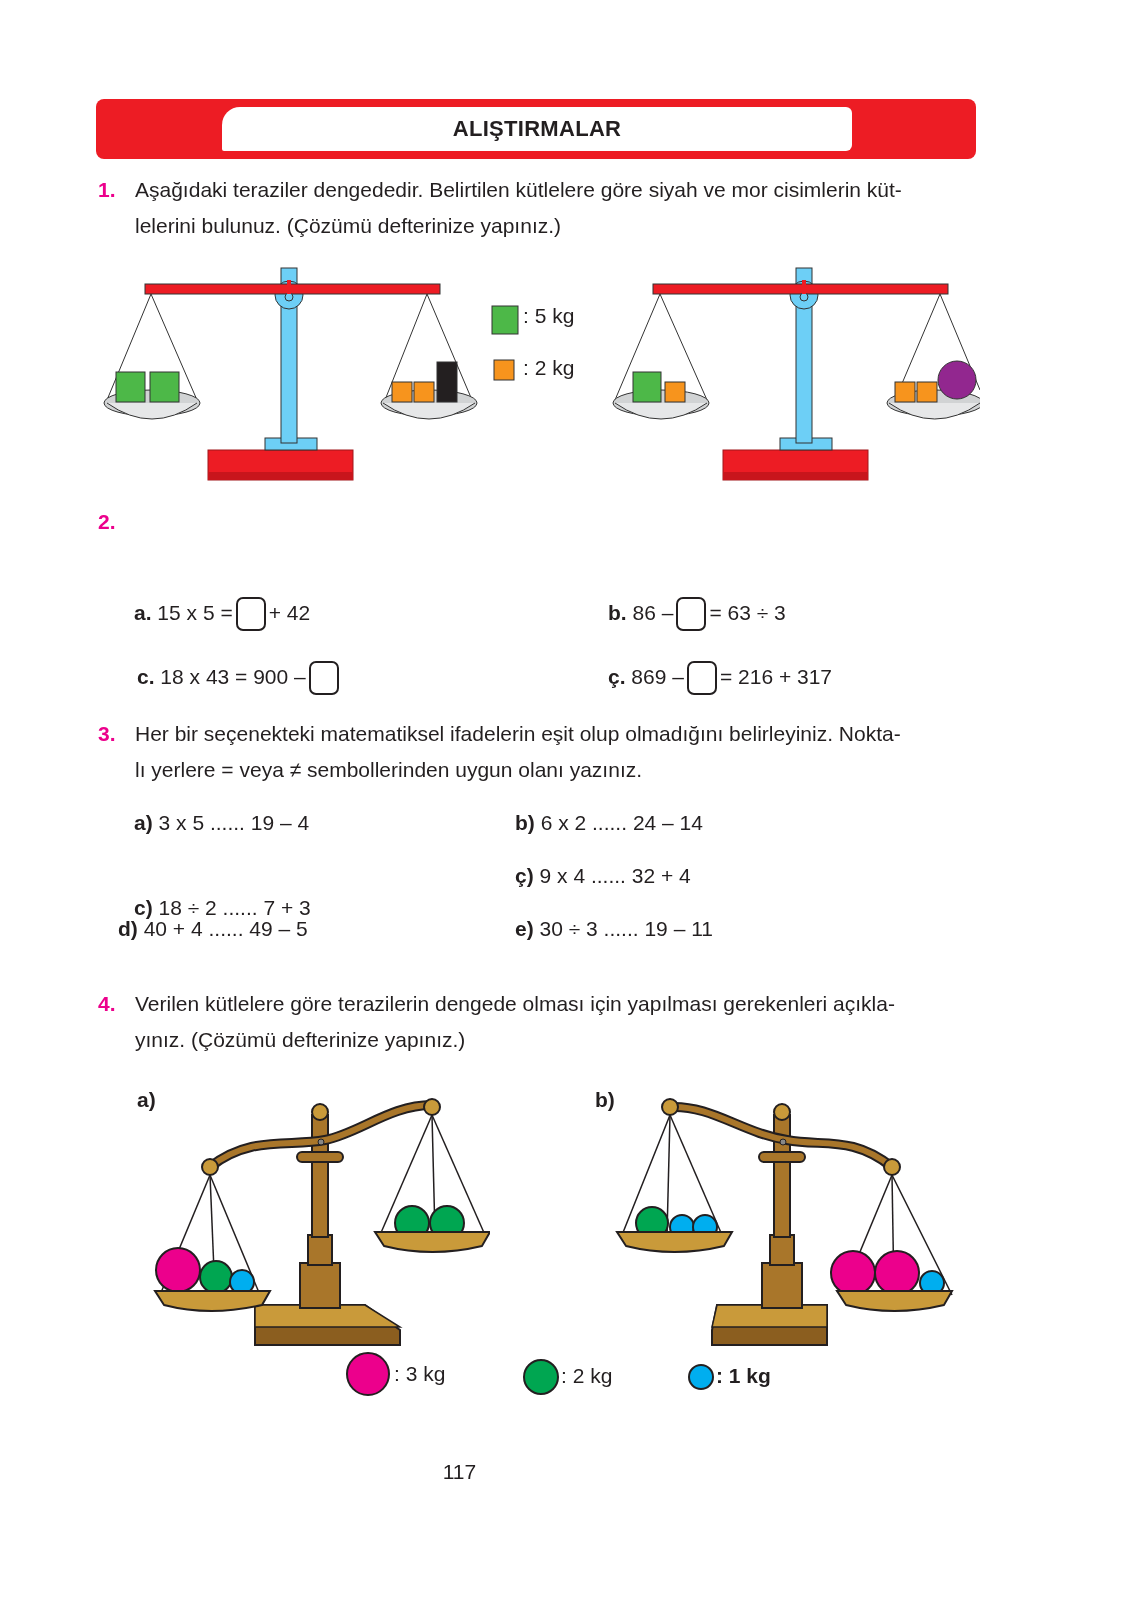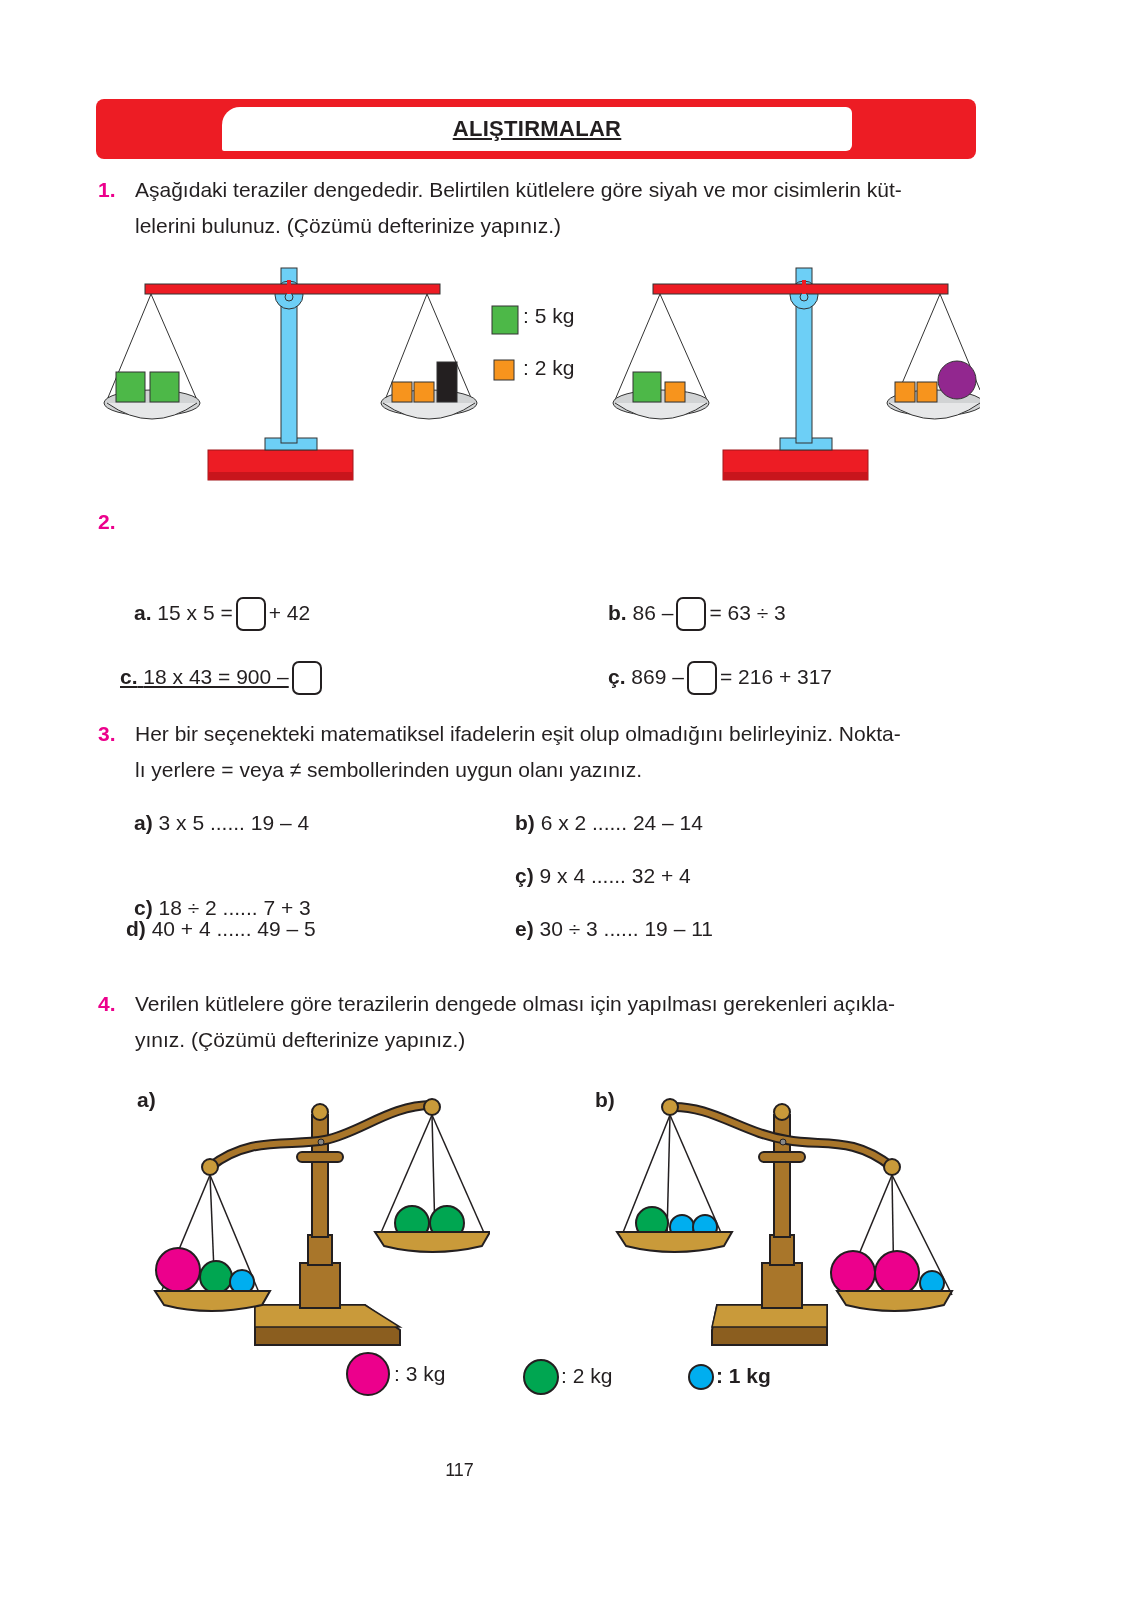--- a/index.html
+++ b/index.html
@@ -1,28 +1,28 @@
 <!DOCTYPE html>
 <html><head>
 <meta charset="utf-8">
 <style>
   html,body{margin:0;padding:0;background:#fff;}
   body{width:1134px;height:1616px;position:relative;font-family:"Liberation Sans",sans-serif;color:#231f20;overflow:hidden;}
   .abs{position:absolute;}
   .banner{left:96px;top:99px;width:880px;height:60px;background:#ed1c24;border-radius:8px;}
   .banner-tab{left:222px;top:107px;width:630px;height:44px;background:#fff;border-radius:18px 6px 6px 2px;}
-  .banner-title{left:222px;top:107px;width:630px;height:44px;line-height:44px;text-align:center;font-weight:bold;font-size:22px;color:#231f20;letter-spacing:0.3px;text-decoration:underline;}
+  .banner-title{left:222px;top:107px;width:630px;height:44px;line-height:44px;text-align:center;font-weight:bold;font-size:22px;color:#231f20;letter-spacing:0.3px;}
   .qnum{color:#ec008c;font-weight:bold;font-size:21px;}
   .qtext{font-size:21px;line-height:36px;}
   .q{left:98px;width:880px;}
   .q .qbody{position:absolute;left:37px;top:0;width:845px;}
   .blank{display:inline-block;width:30px;height:34px;border:2px solid #231f20;border-radius:7px;vertical-align:middle;margin:0 3px;box-sizing:border-box;}
   .eq{font-size:21px;}
   .eq b{font-weight:bold;}
-  .pageno{left:0;width:919px;top:1460px;text-align:center;font-size:18px;}
+  .pageno{left:0;width:919px;top:1460px;text-align:center;font-size:21px;}
   .legend-text{font-size:21px;}
 </style>
 </head>
 <body>
 
 <div class="abs banner"></div>
 <div class="abs banner-tab"></div>
 <div class="abs banner-title">ALIŞTIRMALAR</div>
 
 <div class="abs q" style="top:172px;height:72px;">
@@ -96,40 +96,40 @@
   <div class="qbody qtext">
   </div>
 </div>
 
 <div class="abs eq" style="left:134px;top:597px;">
   <b>a.</b> <span>15 x 5 =</span><span class="blank"></span><span>+ 42</span>
 </div>
 <div class="abs eq" style="left:608px;top:597px;">
   <b>b.</b> <span>86 –</span><span class="blank"></span><span>= 63 ÷ 3</span>
 </div>
-<div class="abs eq" style="left:120px;top:661px;text-decoration:underline;">
+<div class="abs eq" style="left:137px;top:661px;">
   <b>c.</b> <span>18 x 43 = 900 –</span><span class="blank"></span>
 </div>
 <div class="abs eq" style="left:608px;top:661px;">
   <b>ç.</b> <span>869 –</span><span class="blank"></span><span>= 216 + 317</span>
 </div>
 
 <div class="abs q" style="top:716px;height:72px;">
   <span class="abs qnum" style="left:0;top:6px;">3.</span>
   <div class="qbody qtext">
     <div>Her bir seçenekteki matematiksel ifadelerin eşit olup olmadığını belirleyiniz. Nokta-</div>
     <div>lı yerlere = veya ≠ sembollerinden uygun olanı yazınız.</div>
   </div>
 </div>
 
 <div class="abs eq" style="left:134px;top:811px;"><b>a)</b> <span>3 x 5 ...... 19 – 4</span></div>
 <div class="abs eq" style="left:515px;top:811px;"><b>b)</b> <span>6 x 2 ...... 24 – 14</span></div>
 <div class="abs eq" style="left:134px;top:896px;"><b>c)</b> <span>18 ÷ 2 ...... 7 + 3</span></div>
 <div class="abs eq" style="left:515px;top:864px;"><b>ç)</b> <span>9 x 4 ...... 32 + 4</span></div>
-<div class="abs eq" style="left:126px;top:917px;text-align:right;"><b>d)</b> <span>40 + 4 ...... 49 – 5</span></div>
+<div class="abs eq" style="left:118px;top:917px;text-align:right;"><b>d)</b> <span>40 + 4 ...... 49 – 5</span></div>
 <div class="abs eq" style="left:515px;top:917px;"><b>e)</b> <span>30 ÷ 3 ...... 19 – 11</span></div>
 
 <div class="abs q" style="top:986px;height:72px;">
   <span class="abs qnum" style="left:0;top:6px;">4.</span>
   <div class="qbody qtext">
     <div>Verilen kütlelere göre terazilerin dengede olması için yapılması gerekenleri açıkla-</div>
     <div>yınız. (Çözümü defterinize yapınız.)</div>
   </div>
 </div>
 

